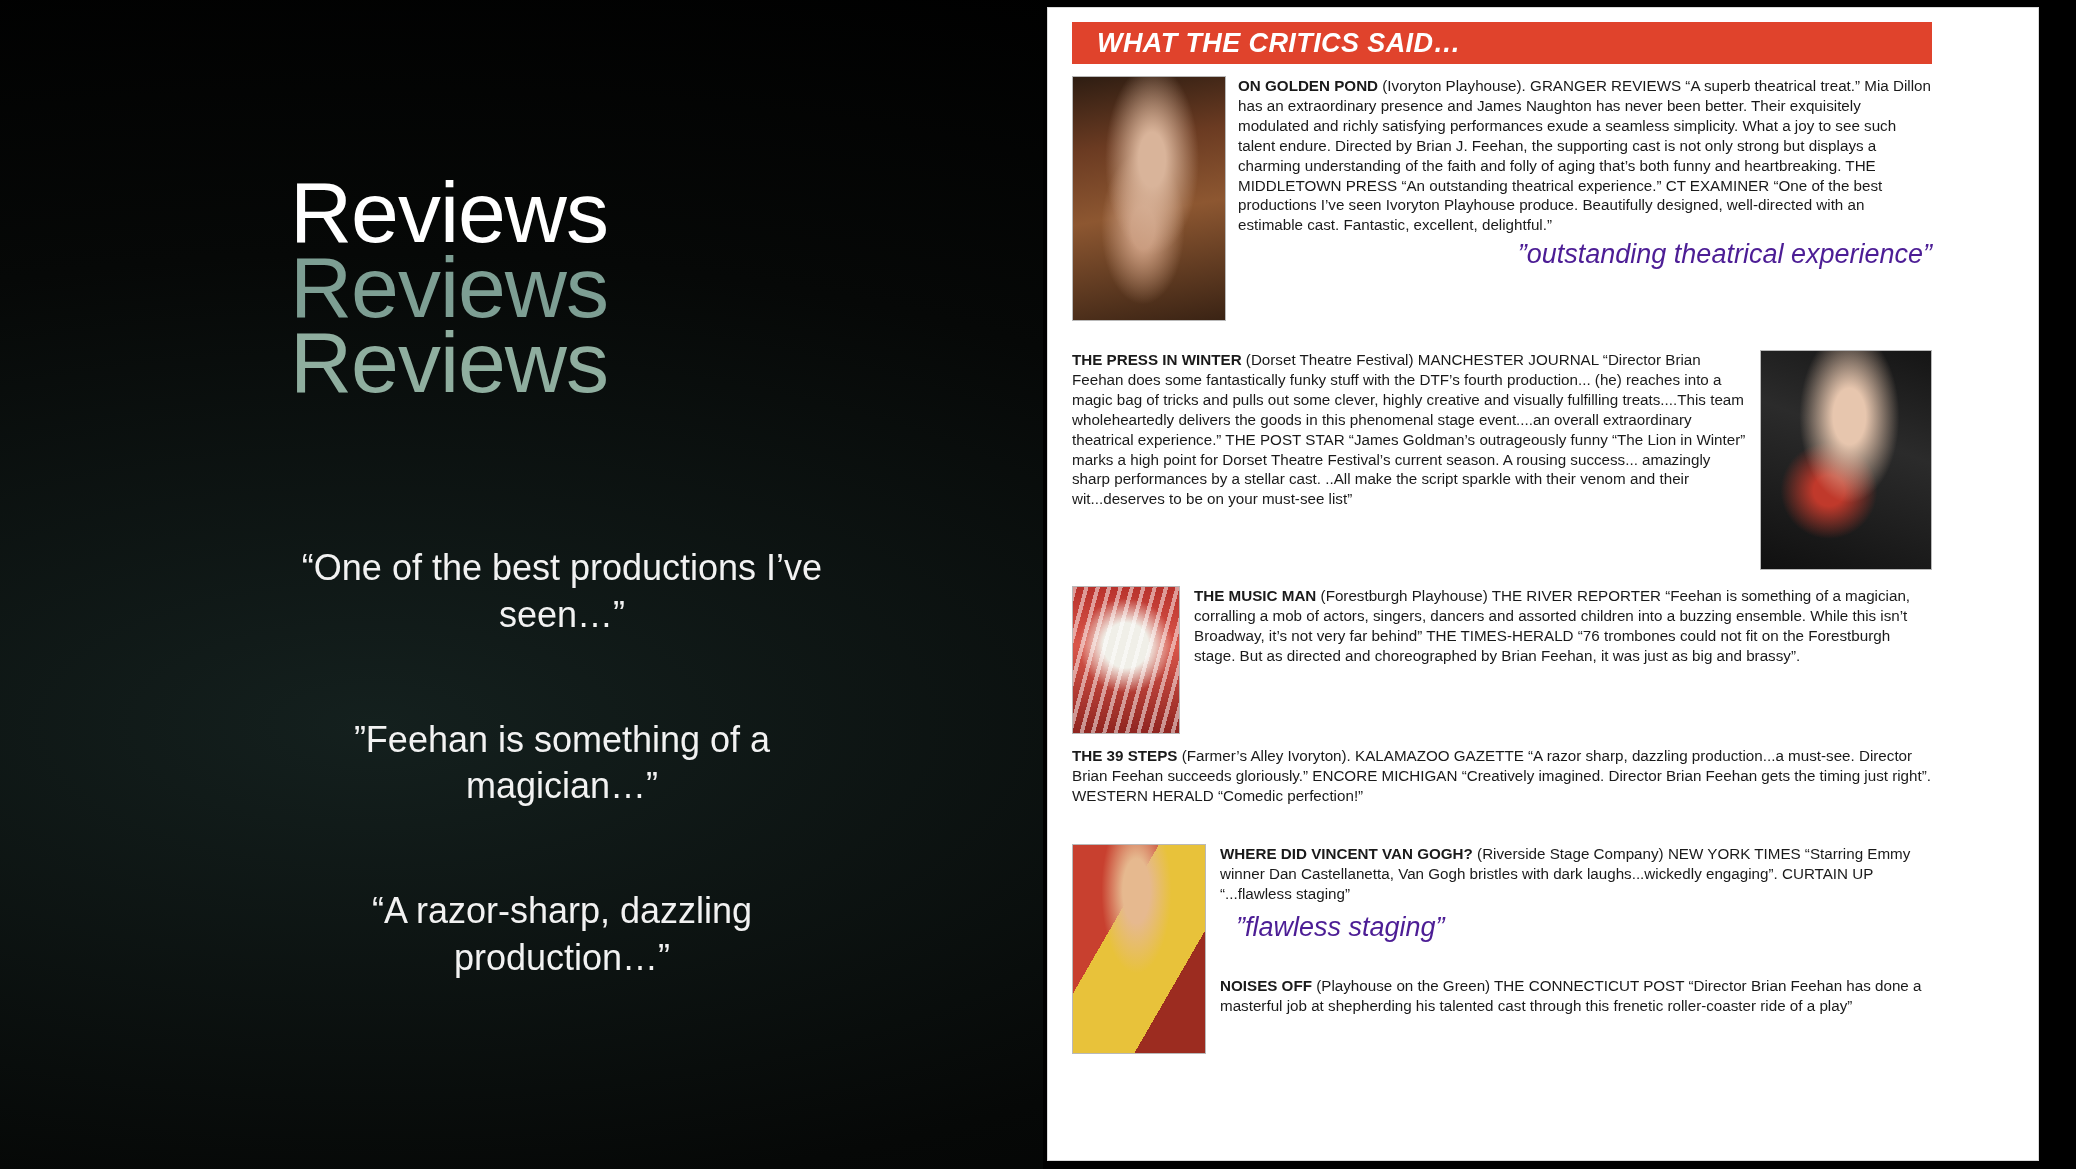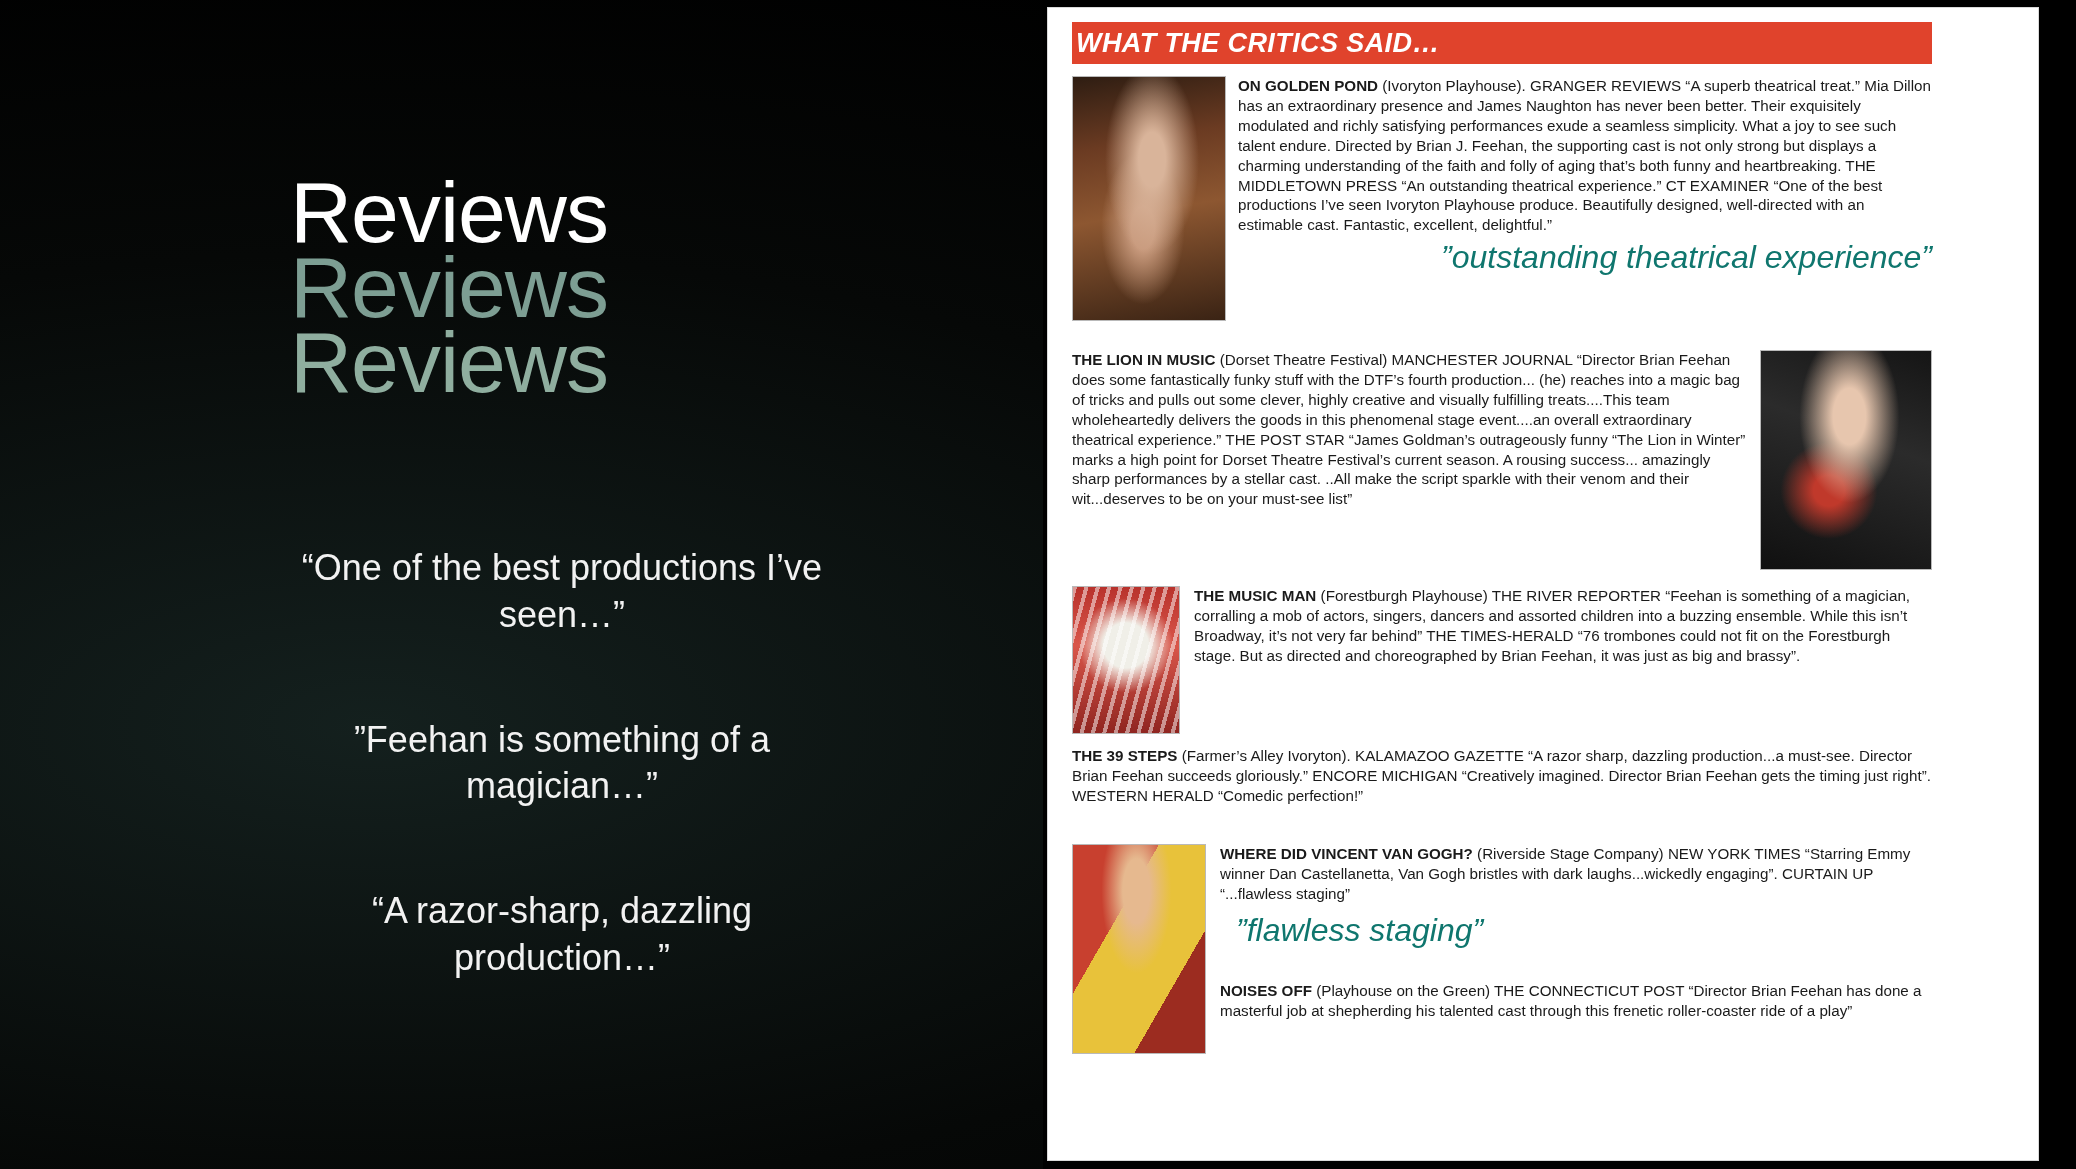--- a/index.html
+++ b/index.html
@@ -83,21 +83,21 @@
     top: 14px;
     width: 860px;
     height: 1120px;
   }
   .banner {
     width: 860px;
     height: 42px;
     background: #e0432c;
     display: flex;
     align-items: center;
-    padding-left: 4px;
+    padding-left: 25px;
     box-sizing: border-box;
   }
   .banner span {
     color: #ffffff;
     font-size: 27px;
     font-weight: bold;
     font-style: italic;
     letter-spacing: 0.4px;
   }
 
@@ -142,23 +142,23 @@
   }
   .ph-gogh {
     left: 0; top: 0;
     width: 132px; height: 208px;
     background:
       radial-gradient(ellipse at 48% 22%, #e6b98f 0 14%, rgba(0,0,0,0) 36%),
       linear-gradient(120deg, #c8402f 0 34%, #e8c23a 34% 72%, #9c2c20 72% 100%);
   }
 
   .pull {
-    color: #0f766e;
+    color: #4c1d95;
     font-style: italic;
-    font-size: 32px;
+    font-size: 27px;
     white-space: nowrap;
   }
   .pull-right { text-align: right; }
   .pull-c { text-align: center; }
 </style>
 </head>
 <body>
 
 <div class="slide">
 
@@ -190,21 +190,21 @@
             <span class="cap">ON GOLDEN POND</span>
             <span>(Ivoryton Playhouse).</span>
             <span>GRANGER REVIEWS “A superb theatrical treat.” Mia Dillon has an extraordinary presence and James Naughton has never been better. Their exquisitely modulated and richly satisfying performances exude a seamless simplicity. What a joy to see such talent endure. Directed by Brian J. Feehan, the supporting cast is not only strong but displays a charming understanding of the faith and folly of aging that’s both funny and heartbreaking. THE MIDDLETOWN PRESS “An outstanding theatrical experience.”  CT EXAMINER “One of the best productions I’ve seen Ivoryton Playhouse produce.  Beautifully designed, well-directed with an estimable cast.  Fantastic, excellent, delightful.”</span>
           </div>
           <div class="pull pull-right" style="margin-left:166px;margin-top:4px;">”outstanding theatrical experience”</div>
         </div>
 
         <div class="block" style="min-height:224px;">
           <div class="photo ph-lion"></div>
           <div class="txt" style="margin-right:186px;">
-            <span class="cap">THE LION IN MUSIC</span>
+            <span class="cap">THE PRESS IN WINTER</span>
             <span>(Dorset Theatre Festival)</span>
             <span>MANCHESTER JOURNAL “Director Brian Feehan does some fantastically funky stuff with the DTF’s fourth production... (he) reaches into a magic bag of tricks and pulls out some clever, highly creative and visually fulfilling treats....This team wholeheartedly delivers the goods in this phenomenal stage event....an overall extraordinary theatrical experience.” THE POST STAR “James Goldman’s outrageously funny “The Lion in Winter” marks a high point for Dorset Theatre Festival’s current season. A rousing success... amazingly sharp performances by a stellar cast. ..All make the script sparkle with their venom and their wit...deserves to be on your must-see list”</span>
           </div>
         </div>
 
         <div class="block" style="min-height:156px;">
           <div class="photo ph-music"></div>
           <div class="txt" style="margin-left:122px;">
             <span class="cap">THE MUSIC MAN</span>
             <span>(Forestburgh Playhouse)</span>

